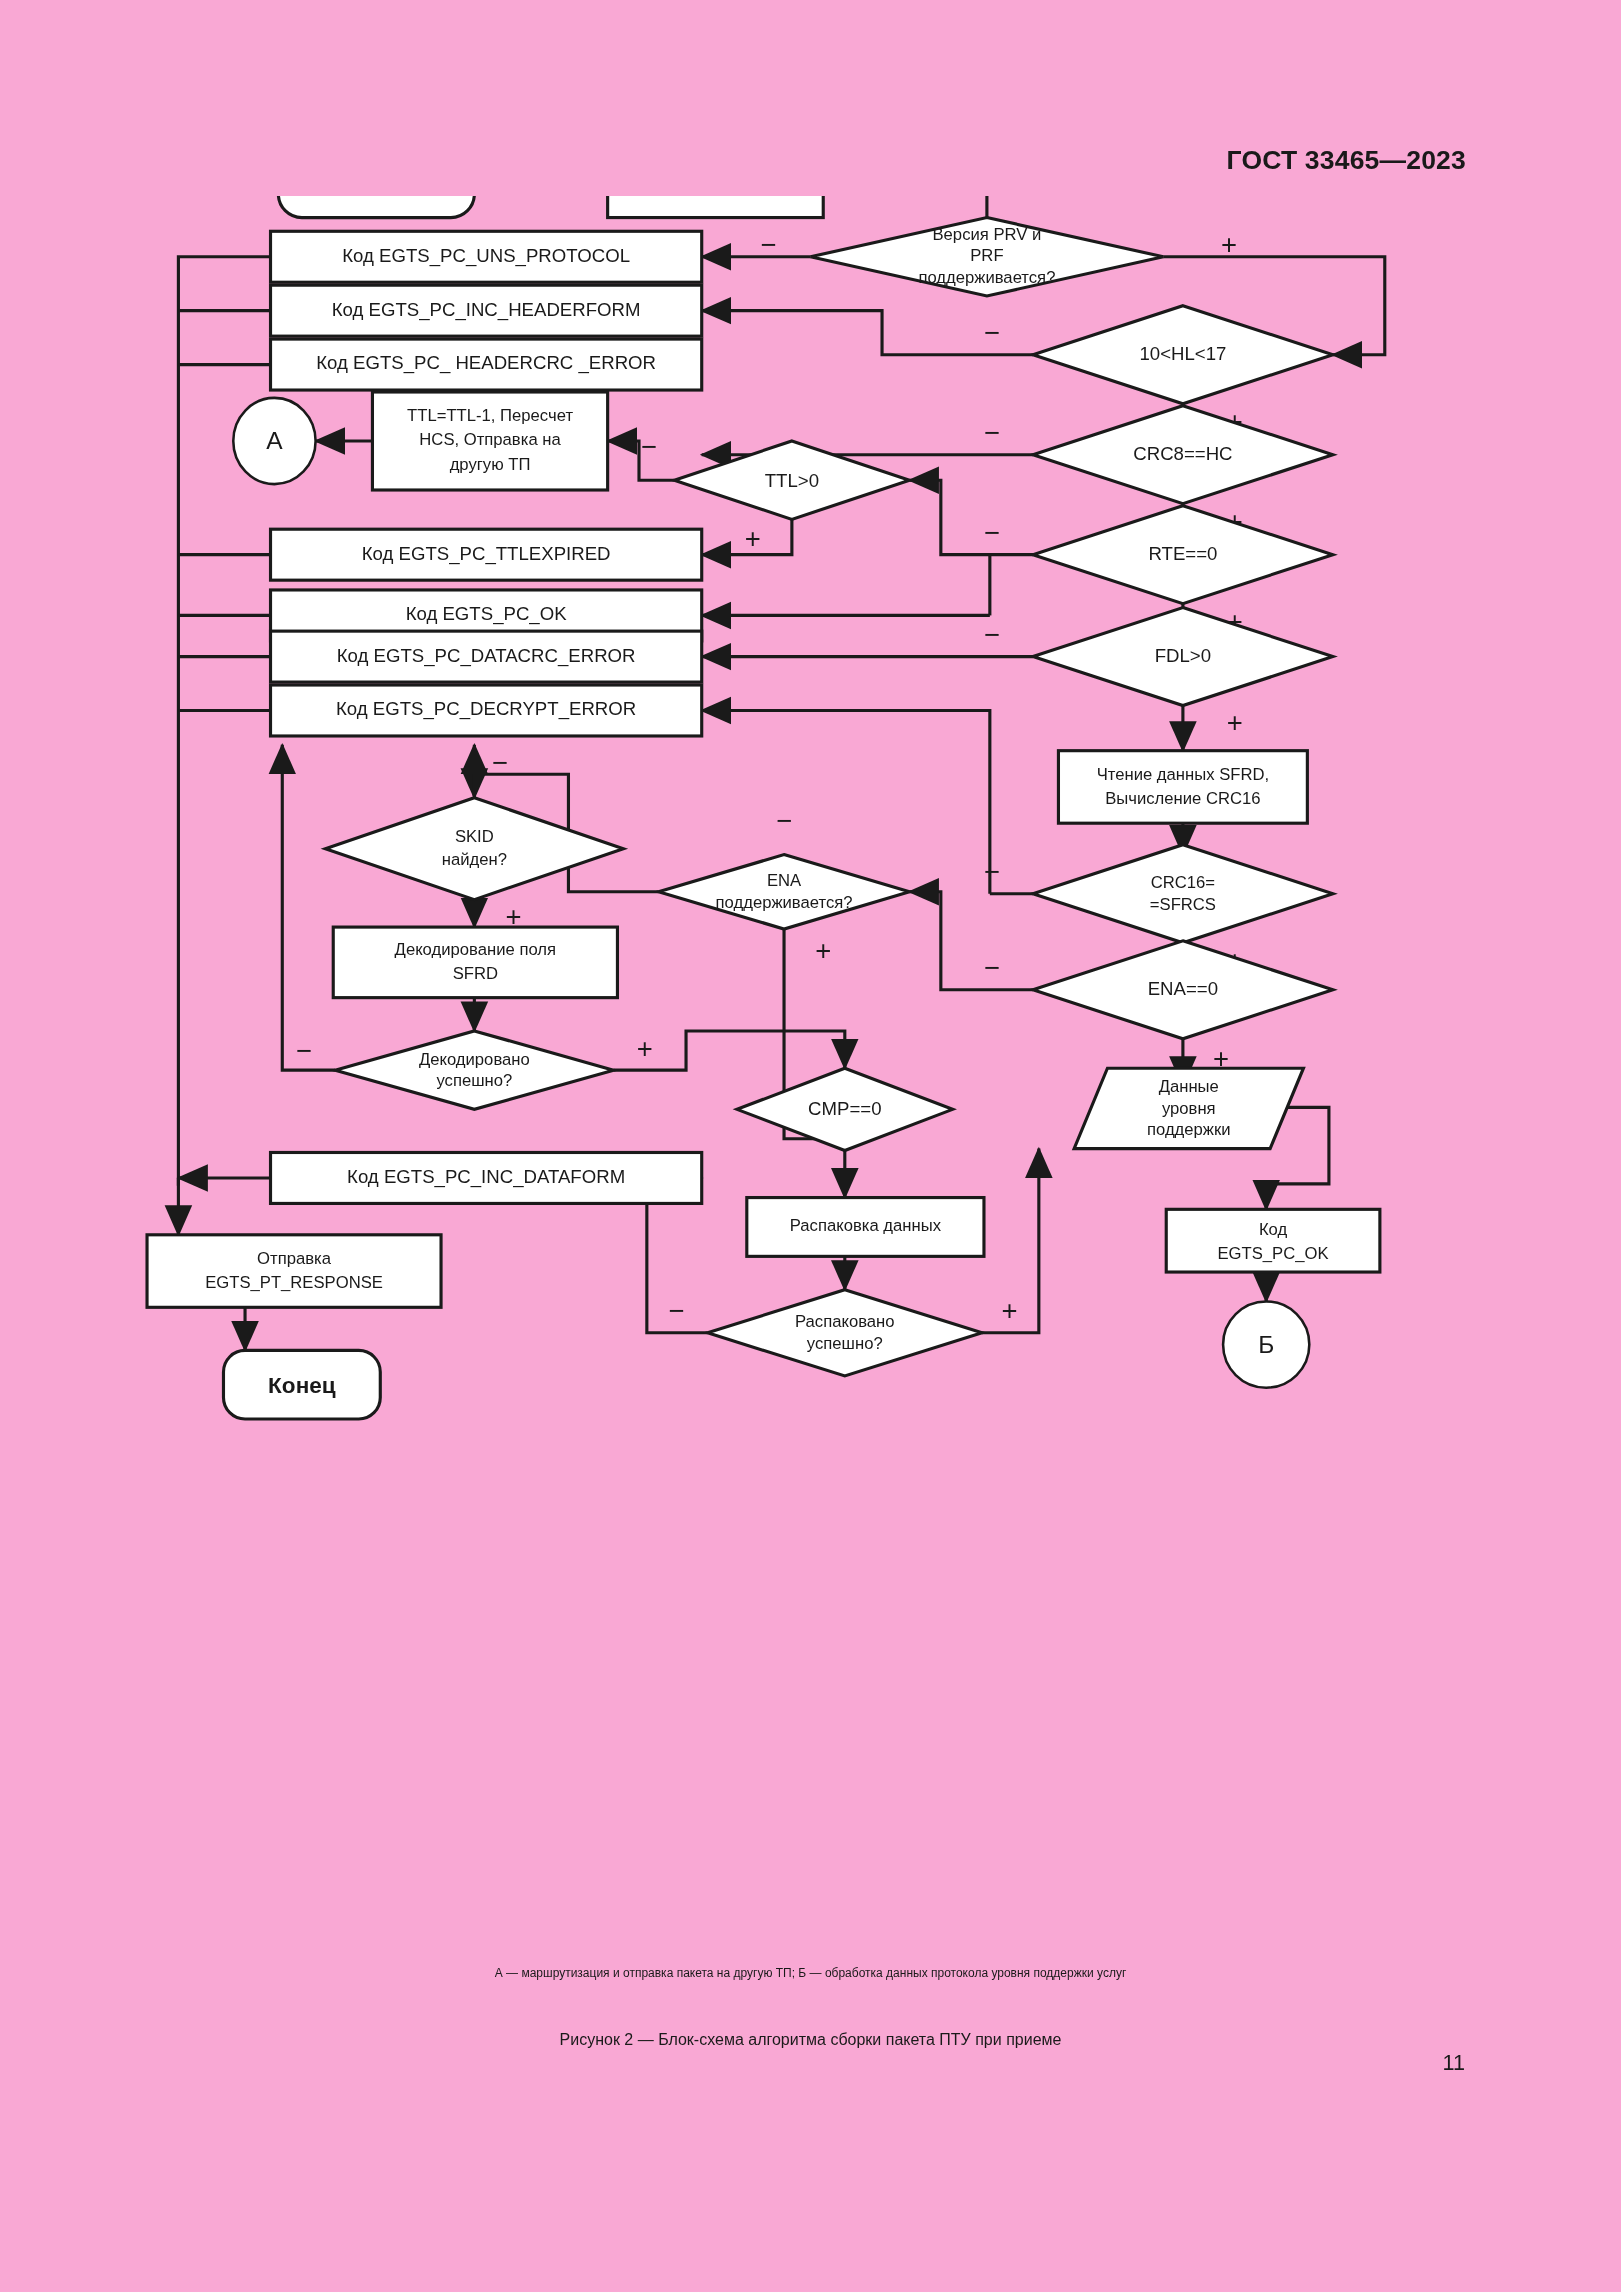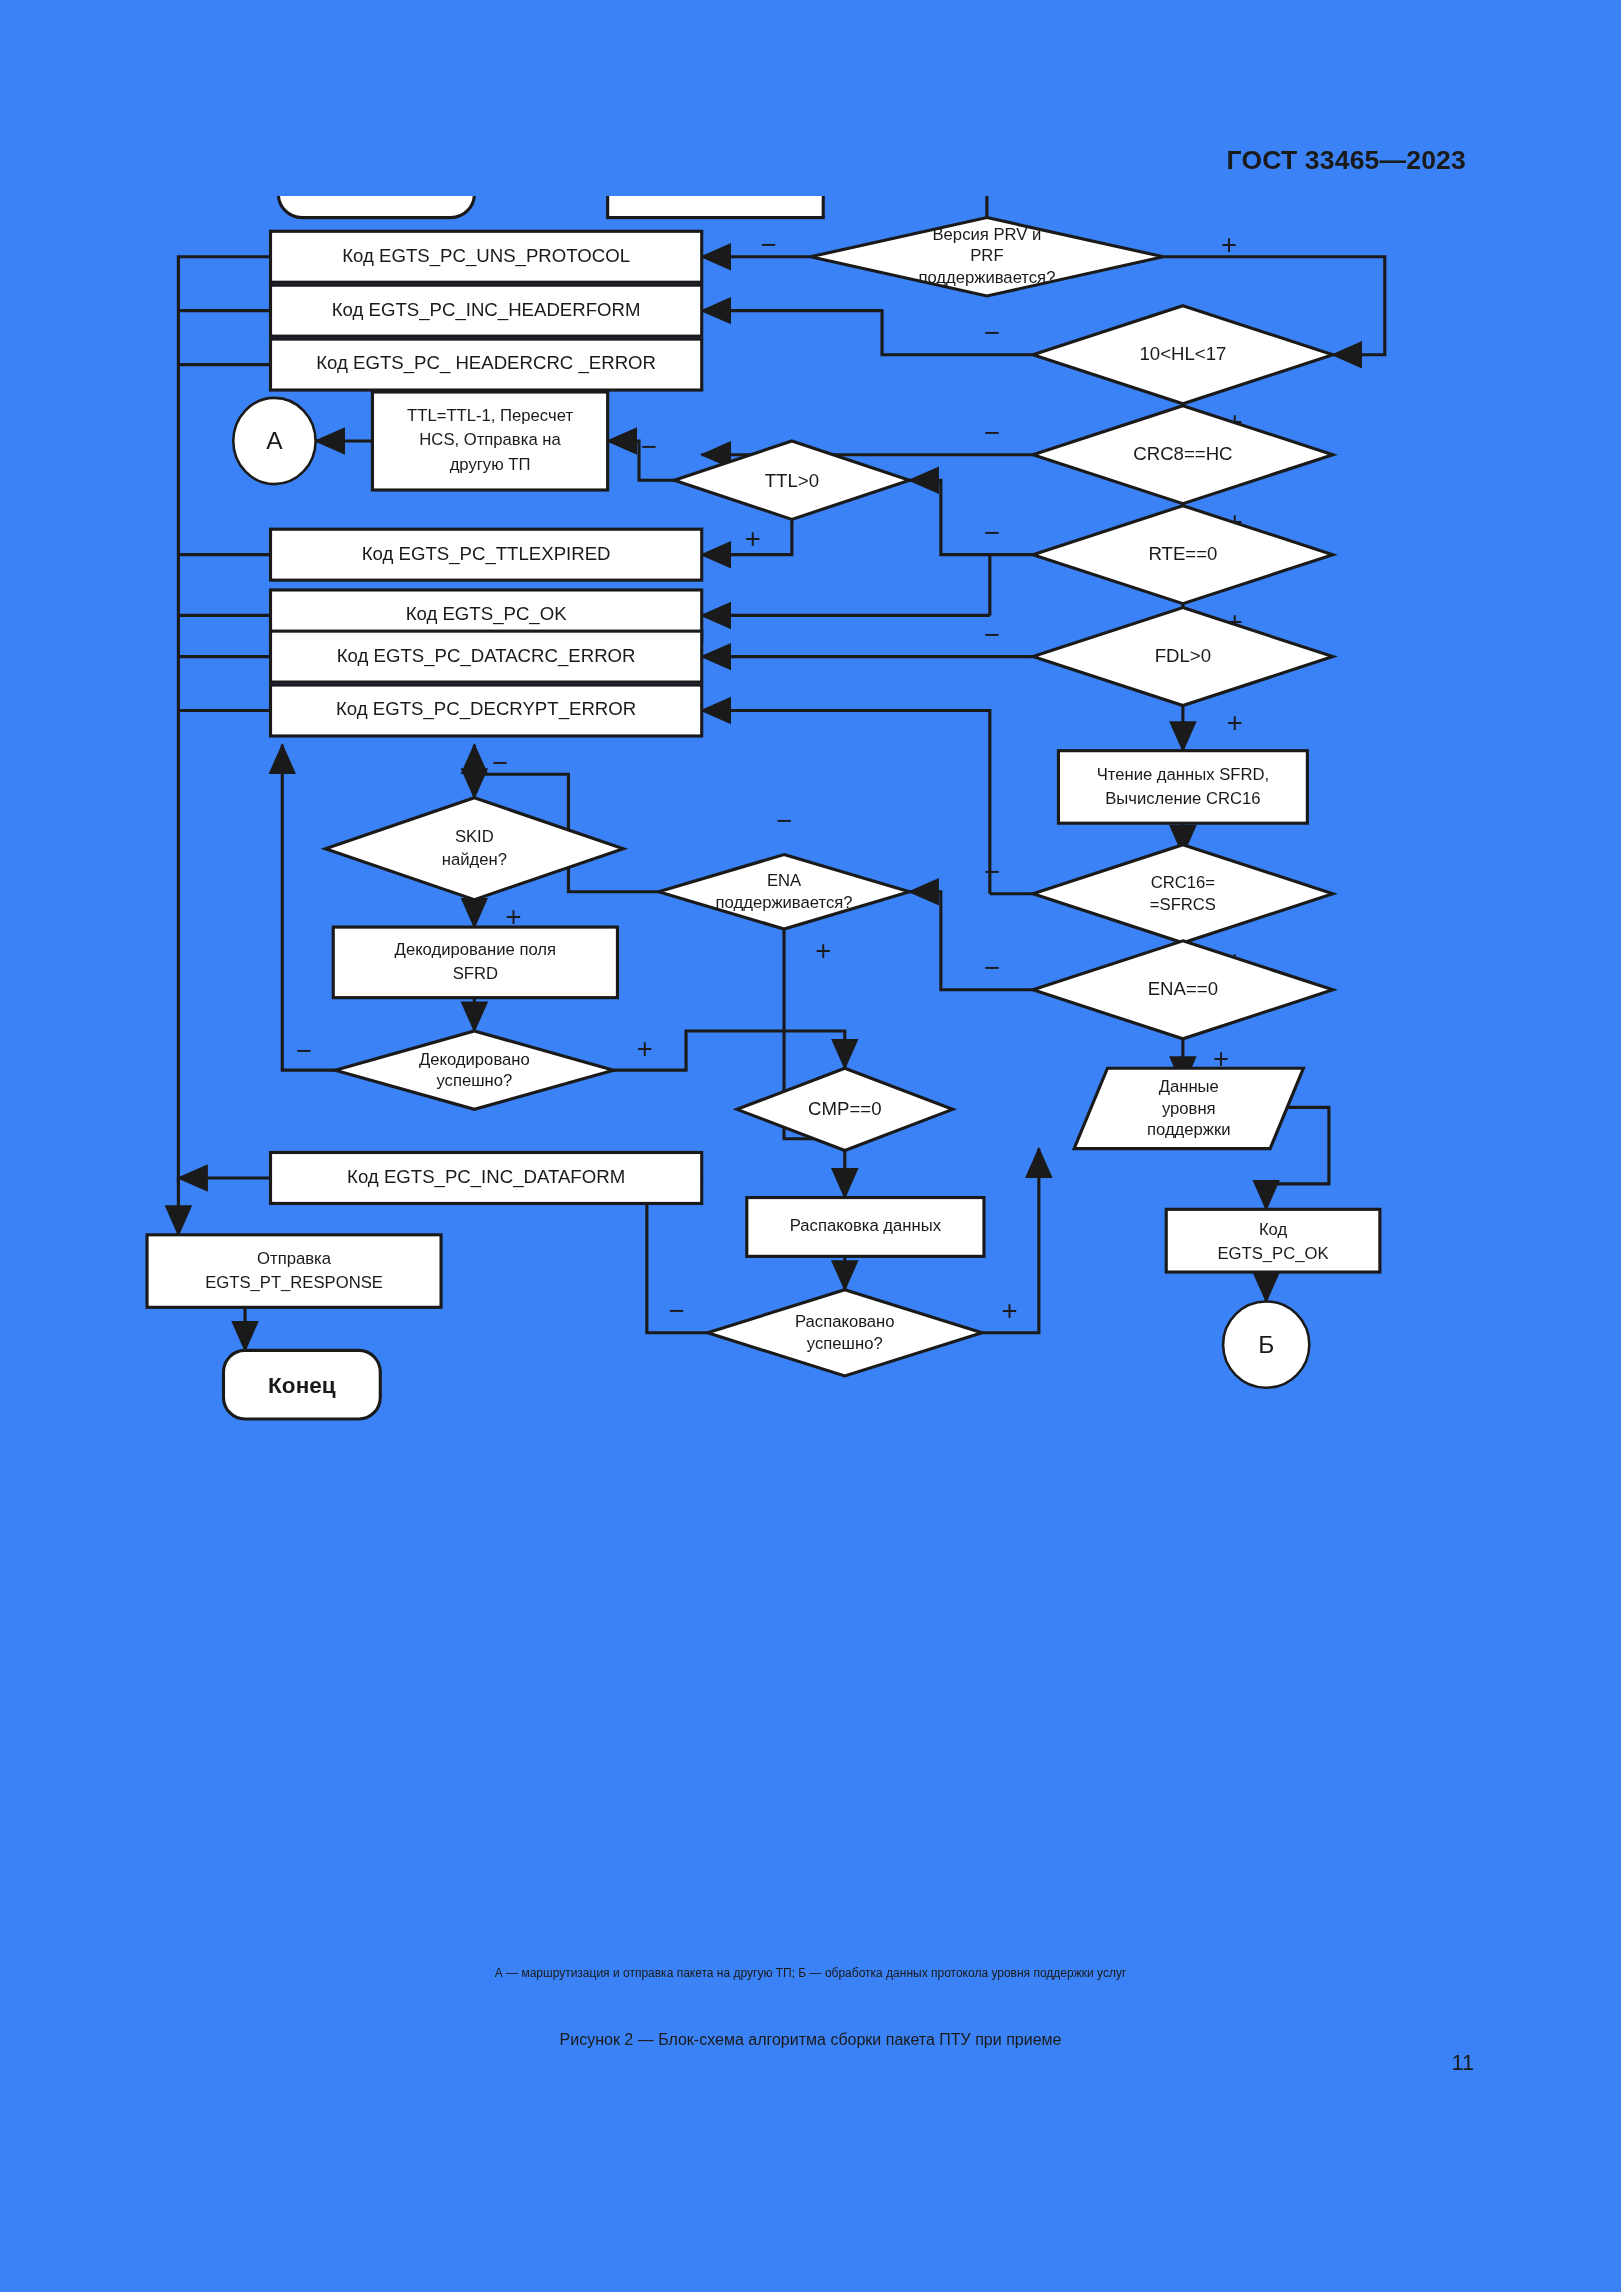--- a/index.html
+++ b/index.html
@@ -2,21 +2,21 @@
 <html lang="ru"><head>
 <meta charset="utf-8">
 <title>ГОСТ 33465—2023</title>
 <style>
   html,body{margin:0;padding:0;background:#fff;}
   body{
     width:1621px;height:2293px;position:relative;
     font-family:"Liberation Sans","DejaVu Sans",sans-serif;
     color:#1a1a1a;overflow:hidden;
   }
-  .page{position:absolute;inset:0;background:#3b82f6;}
+  .page{position:absolute;inset:0;background:#f9a8d4;}
   .std-header{
     position:absolute;top:145px;right:155px;
     font-size:26.5px;font-weight:700;letter-spacing:0.2px;color:#1a1a1a;
     white-space:nowrap;
   }
   .figure-wrap{position:absolute;left:0;top:196px;width:1621px;height:1764px;}
   svg.flow{display:block;width:1621px;height:1764px;}
   svg.flow .shape{fill:#ffffff;stroke:#1a1a1a;stroke-width:3.2;}
   svg.flow .shape.thin{stroke-width:2.6;}
   svg.flow .conn{fill:none;stroke:#1a1a1a;stroke-width:3.2;stroke-linecap:butt;stroke-linejoin:miter;}
@@ -31,21 +31,21 @@
   svg.flow text.sign{font-size:28px;font-weight:400;text-anchor:middle;}
   .caption-note{
     position:absolute;left:0;right:0;top:1966px;
     text-align:center;font-size:12px;color:#1a1a1a;
   }
   .caption-fig{
     position:absolute;left:0;right:0;top:2031px;
     text-align:center;font-size:16px;color:#1a1a1a;
   }
   .folio{
-    position:absolute;right:147px;top:2050px;
+    position:absolute;right:156px;top:2050px;
     font-size:21.6px;color:#1a1a1a;
   }
 </style>
 </head>
 <body>
 
 <div class="page">
 
   <div class="std-header">ГОСТ 33465—2023</div>
 

